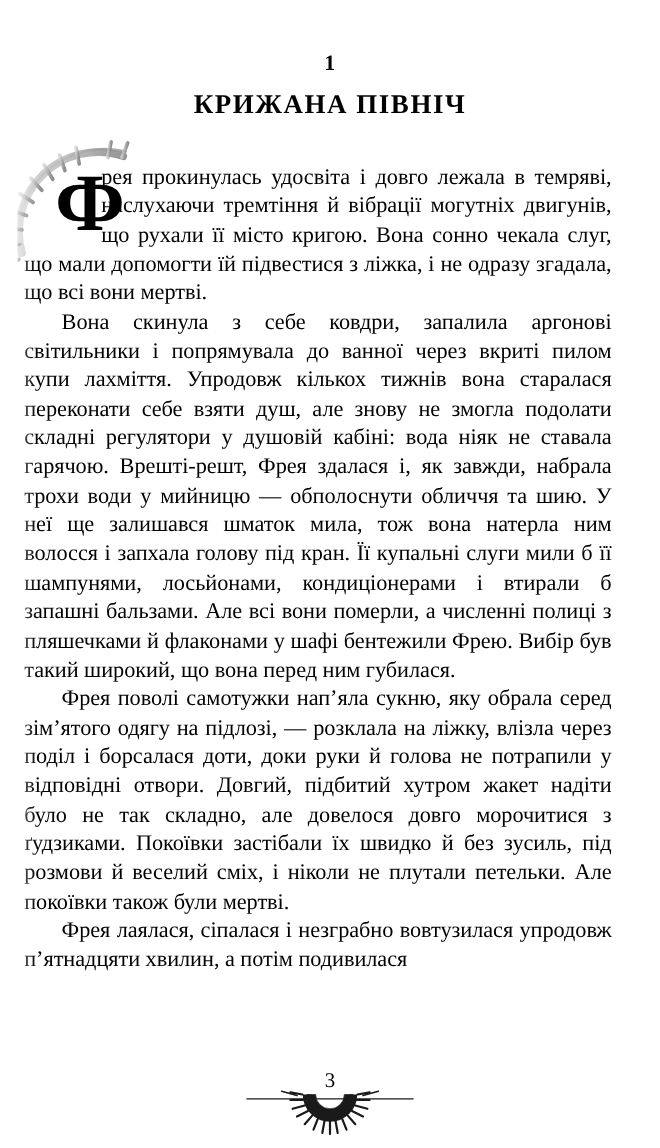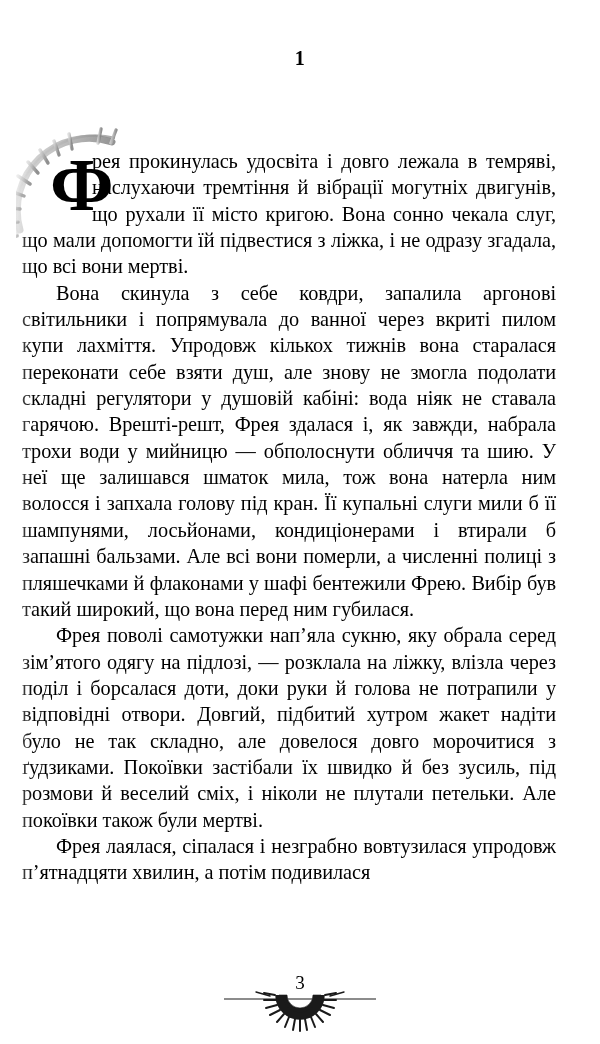--- a/index.html
+++ b/index.html
@@ -145,20 +145,21 @@
     height: 52px;
   }
 </style>
 </head>
 <body>
 
 <div class="page">
 
   <div class="chapter-head">
     <div class="chapter-number">1</div>
+    <div class="chapter-title">КРИЖАНА ПІВНІЧ</div>
   </div>
 
   <div class="body-text">
 
     <p class="no-indent">
       <span class="dropcap-float">
         <span class="dropcap-wrap">
           <svg class="dropcap-orn" viewBox="0 0 120 120">
             <defs>
               <linearGradient id="ornFade" x1="0" y1="0" x2="1" y2="0.25">

